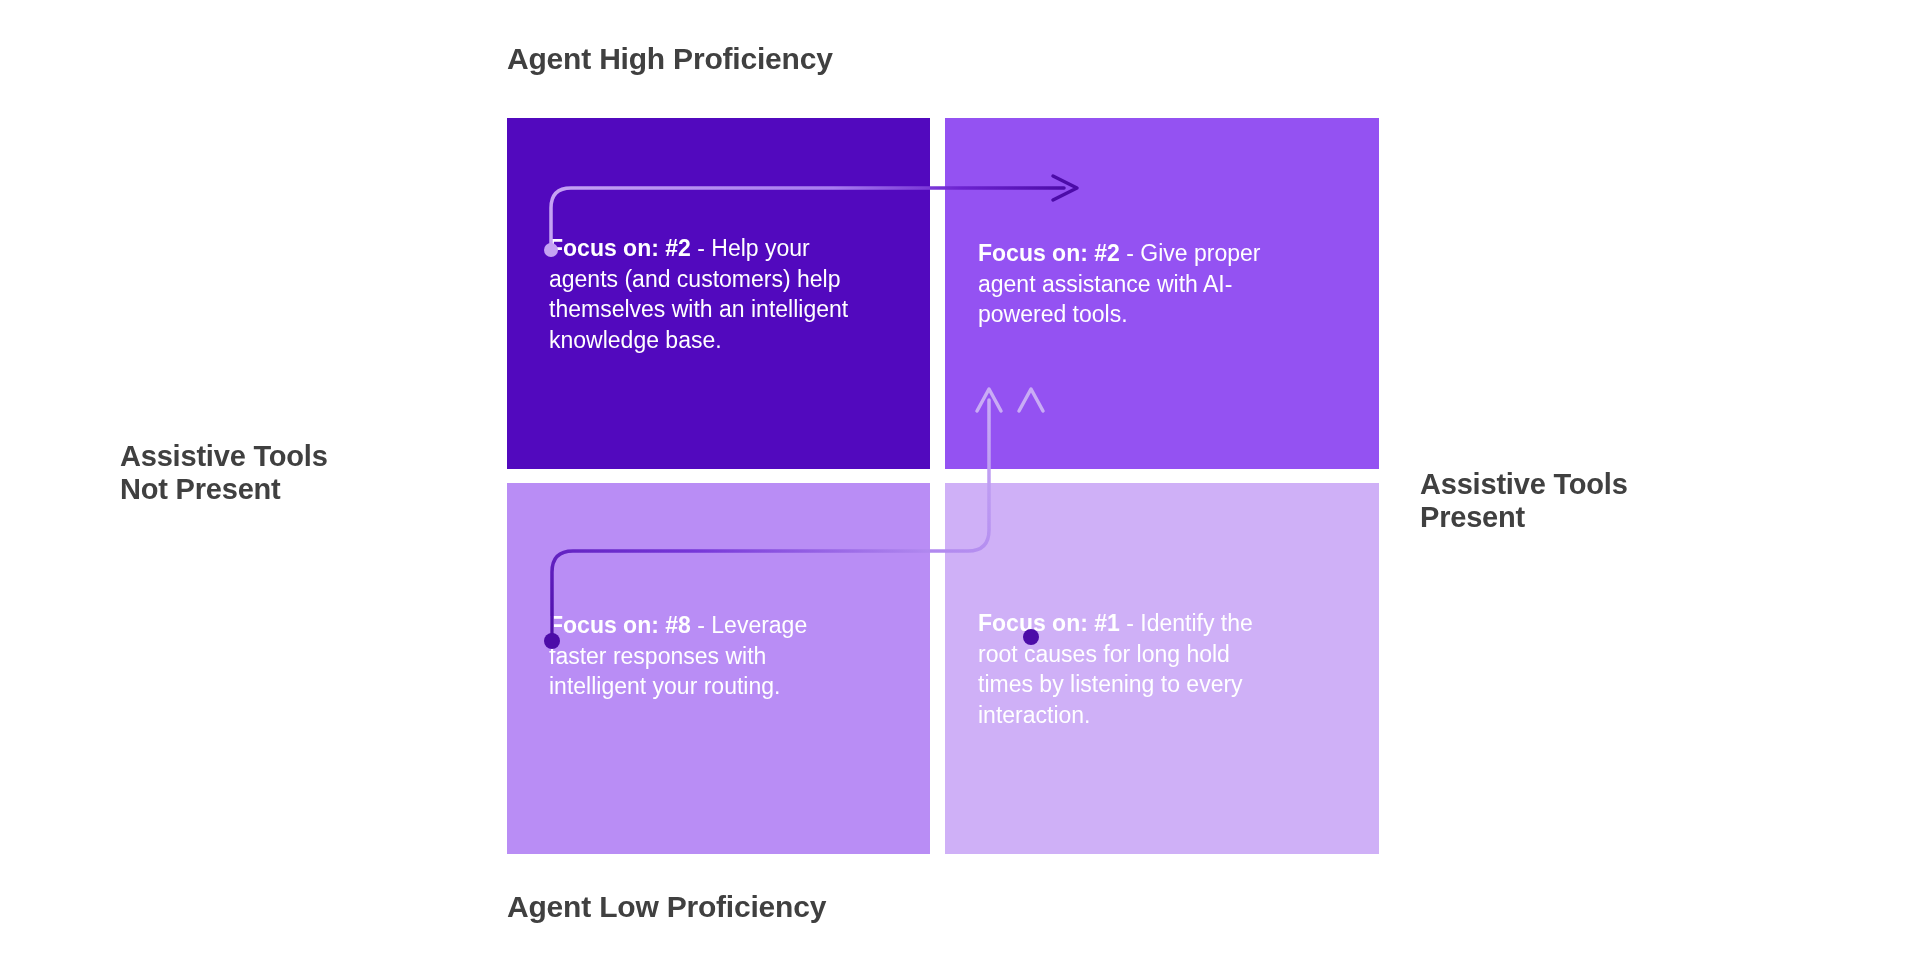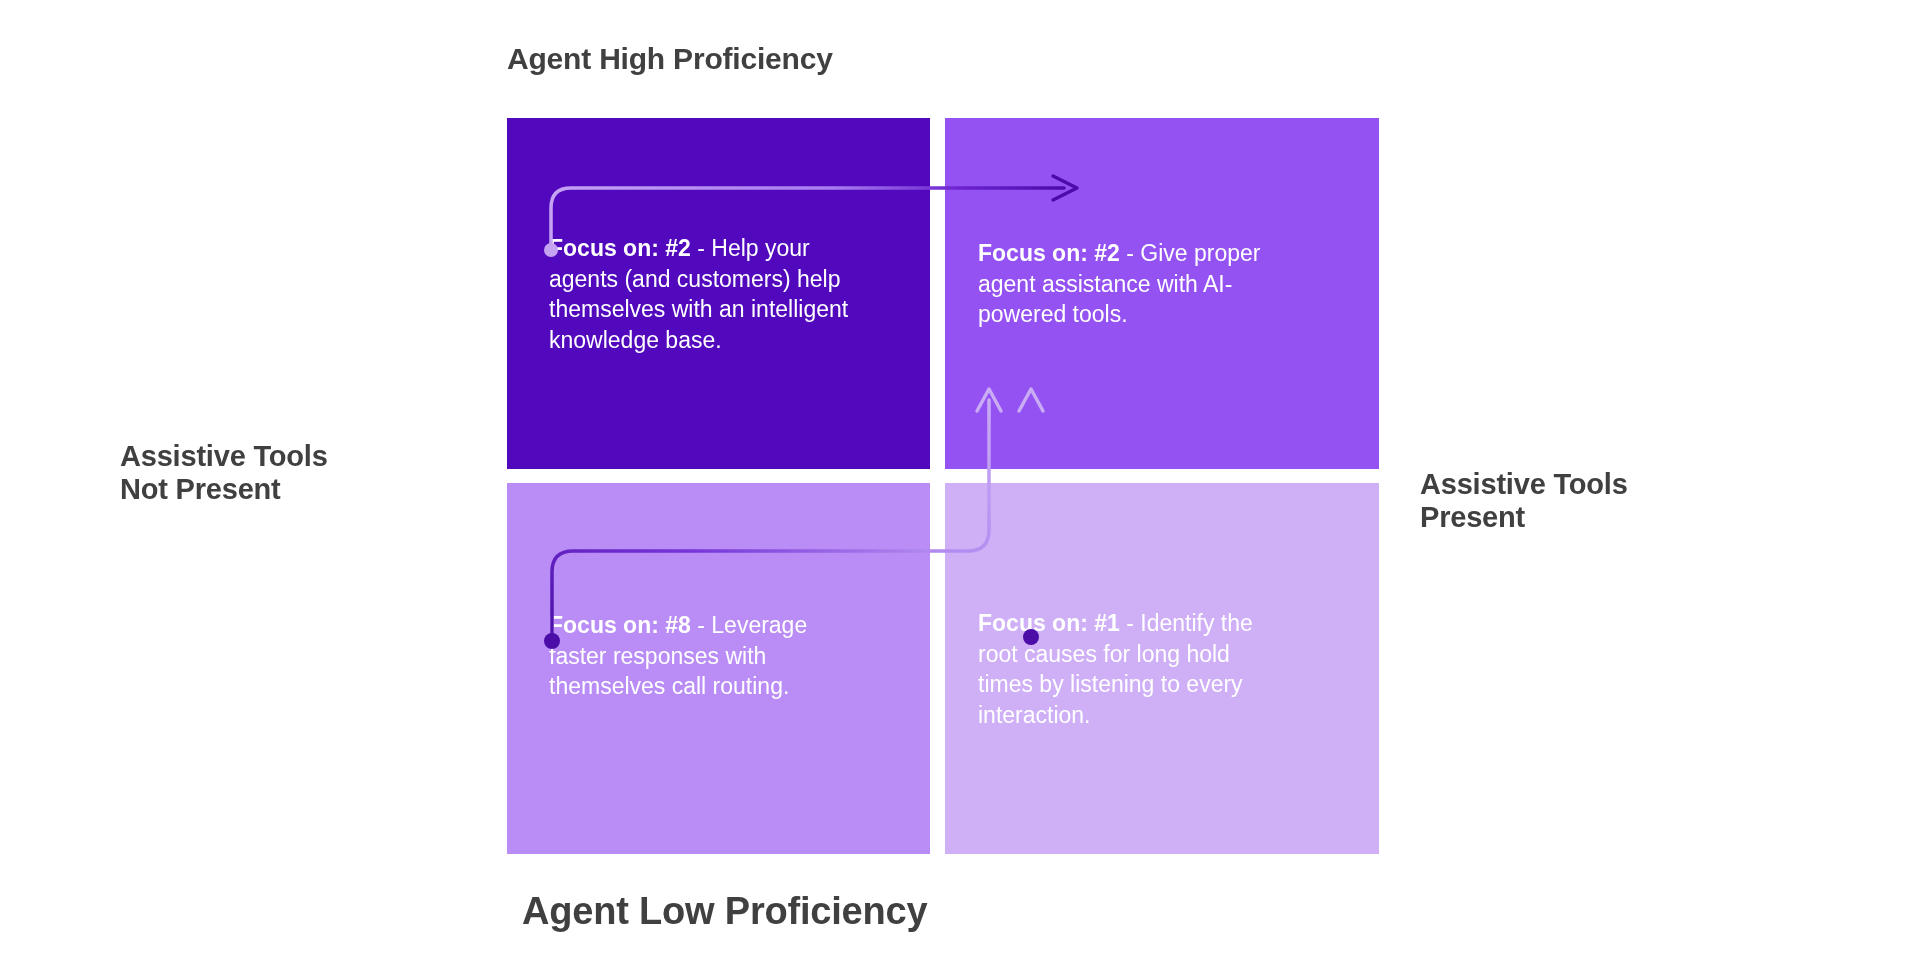--- a/index.html
+++ b/index.html
@@ -33,24 +33,24 @@
     letter-spacing: -0.2px;
     white-space: pre-line;
   }
   #label-top {
     left: 507px;
     top: 42px;
     width: 872px;
     font-size: 30px;
   }
   #label-bottom {
-    left: 522px;
+    left: 507px;
     top: 890px;
     width: 872px;
-    font-size: 38px;
+    font-size: 30px;
   }
   #label-left {
     left: 120px;
     top: 440px;
     width: 370px;
     font-size: 29px;
   }
   #label-right {
     left: 1420px;
     top: 468px;
@@ -137,21 +137,21 @@
     <div class="cell" id="cell-q1">
       <div class="cell-inner"></div>
       <div class="cell-text" id="text-q1">
         <span class="lead">Focus on: #2</span><span> - Give proper agent assistance with AI-powered tools.</span>
       </div>
     </div>
 
     <div class="cell" id="cell-q3">
       <div class="cell-inner"></div>
       <div class="cell-text" id="text-q3">
-        <span class="lead">Focus on: #8</span><span> - Leverage faster responses with themselves call routing.</span>
+        <span class="lead">Focus on: #8</span><span> - Leverage faster responses with intelligent your routing.</span>
       </div>
     </div>
 
     <div class="cell" id="cell-q4">
       <div class="cell-inner"></div>
       <div class="cell-text" id="text-q4">
         <span class="lead">Focus on: #1</span><span> - Identify the root causes for long hold times by listening to every interaction.</span>
       </div>
     </div>
 

